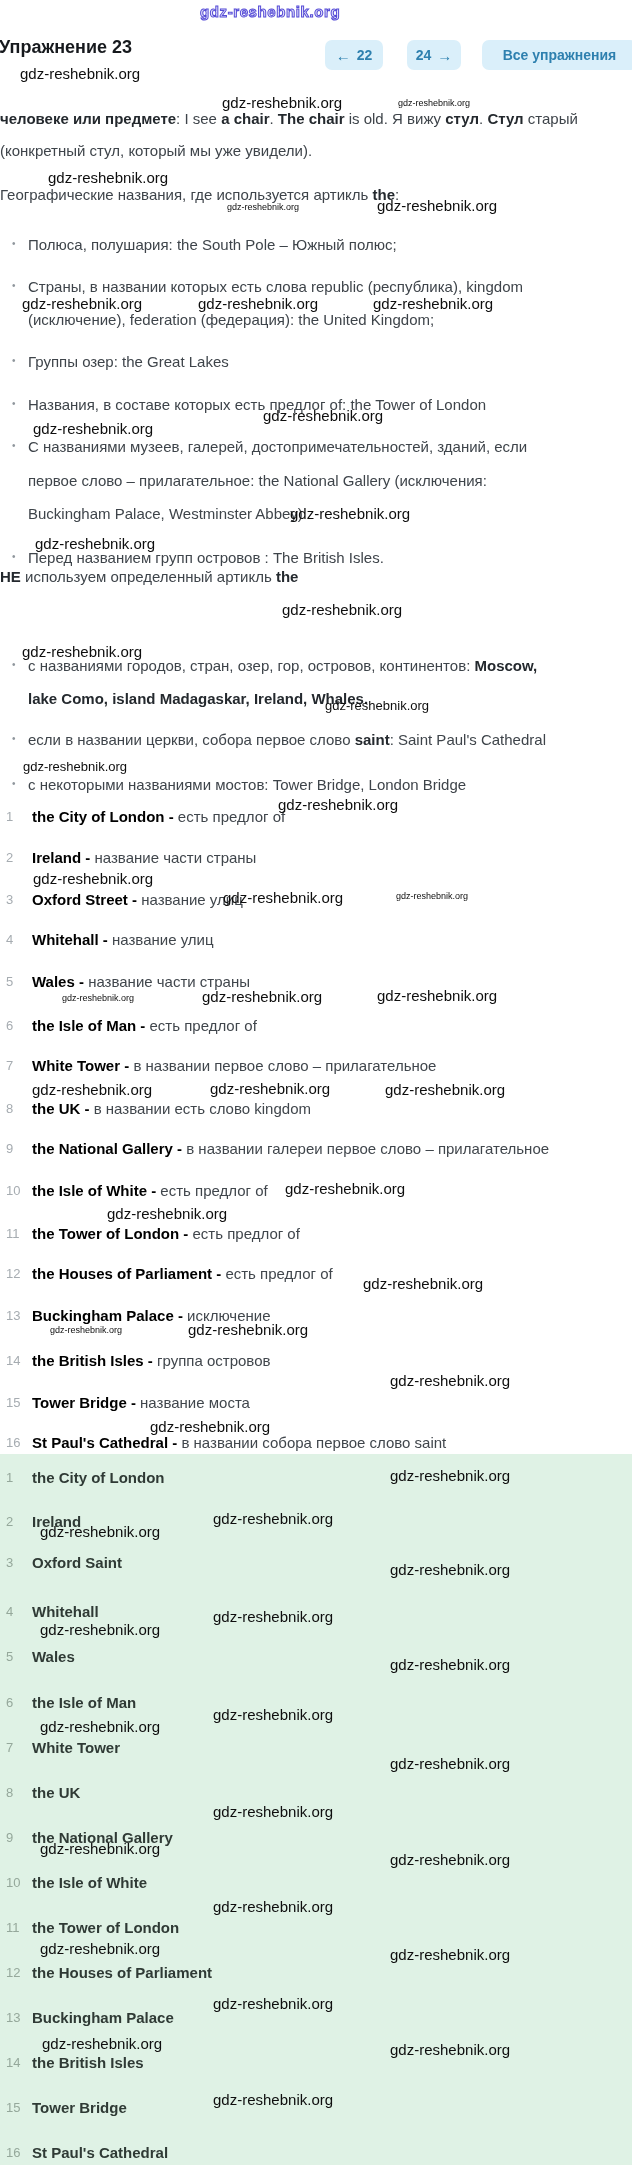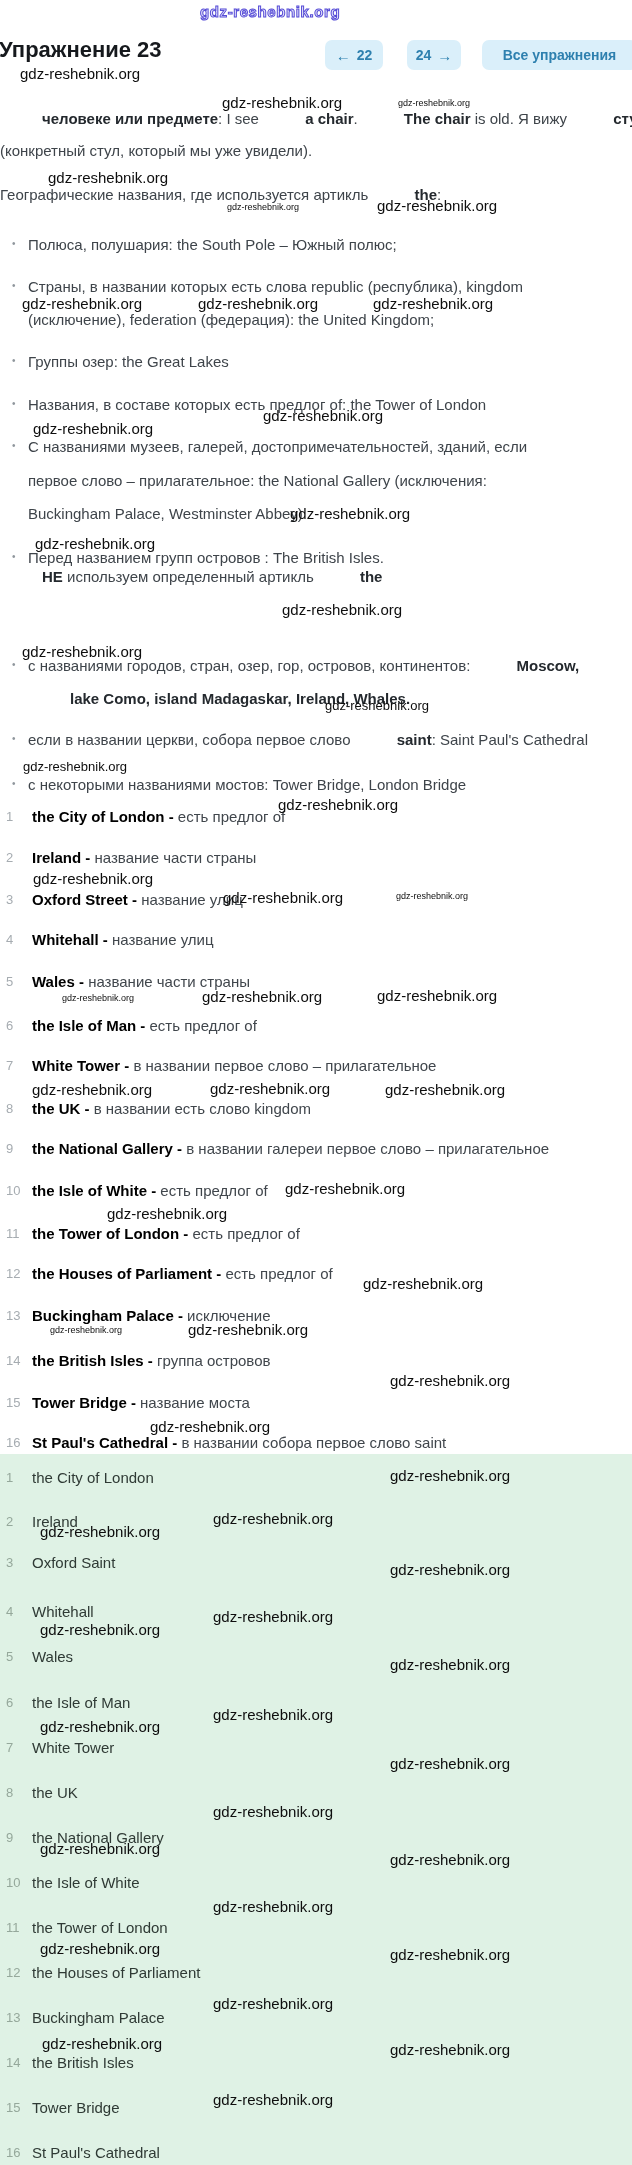--- a/index.html
+++ b/index.html
@@ -1,50 +1,50 @@
 <!DOCTYPE html>
 <html style="--btnbg: #daeffa; --btntx: #2e80af; --ansbg: #dff2e5;"><head>
 <meta charset="utf-8">
 <style>
   html,body{margin:0;padding:0;background:#ffffff;}
   .page{position:relative;width:632px;height:2165px;overflow:hidden;background:#fff;
         font-family:"Liberation Sans", sans-serif;}
 
   
-  .title{position:absolute;left:-1px;top:37px;font-size:22px;font-weight:700;color:#16191d;white-space:nowrap;}
+  .title{position:absolute;left:-1px;top:37px;font-size:18px;font-weight:700;color:#16191d;white-space:nowrap;}
   .nav-btn{position:absolute;top:40px;height:30px;border:none;border-radius:7px;
            background:var(--btnbg,#daeffa);color:var(--btntx,#2e80af);
            font-family:inherit;font-size:14px;font-weight:600;
            display:flex;align-items:center;justify-content:center;gap:6px;cursor:pointer;padding:0;}
   .b-prev{left:325px;width:58px}
   .b-next{left:407px;width:54px}
   .b-all{left:482px;width:155px}
   .nav-btn .arrow{font-size:15px;line-height:1;}
 
   
   .line{position:absolute;font-size:15px;color:#3e444a;white-space:nowrap;line-height:1.25;}
   .tx{left:0;}
   .bl,.ct{left:28px;}
   .dot{position:absolute;left:-16px;top:2px;color:#8f969c;font-size:10px;}
   .s-n{}
-  .s-b{font-weight:700;color:#24292e;margin-left:42px;}
+  .s-b{font-weight:700;color:#24292e;}
   .s-i{}
 
   
   .erow{position:absolute;left:0;width:640px;padding-left:32px;box-sizing:border-box;
         font-size:15px;color:#40464c;white-space:nowrap;line-height:1.25;}
   .enum{position:absolute;left:6px;top:1px;font-size:13px;color:#a6acb1;}
   .eterm{font-weight:700;color:#000000;}
 
   
   .answers-bg{position:absolute;left:0;top:1454px;width:632px;height:711px;background:var(--ansbg,#dff2e5);}
   .arow{position:absolute;left:0;width:640px;padding-left:32px;box-sizing:border-box;
         font-size:15px;white-space:nowrap;line-height:1.25;}
   .anum{position:absolute;left:6px;top:1px;font-size:13px;color:#95a89b;}
-  .aterm{font-weight:400;color:#2f3a35;}
+  .aterm{font-weight:700;color:#2f3a35;}
 
   
   .wm{position:absolute;color:#0e0e0e;white-space:nowrap;line-height:1;}
   .wm-outline{font-weight:700;letter-spacing:.6px;color:rgba(118,110,232,.20);
               -webkit-text-stroke:1px #554bd6;}
 </style>
 </head>
 <body>
 
 <div class="page">

